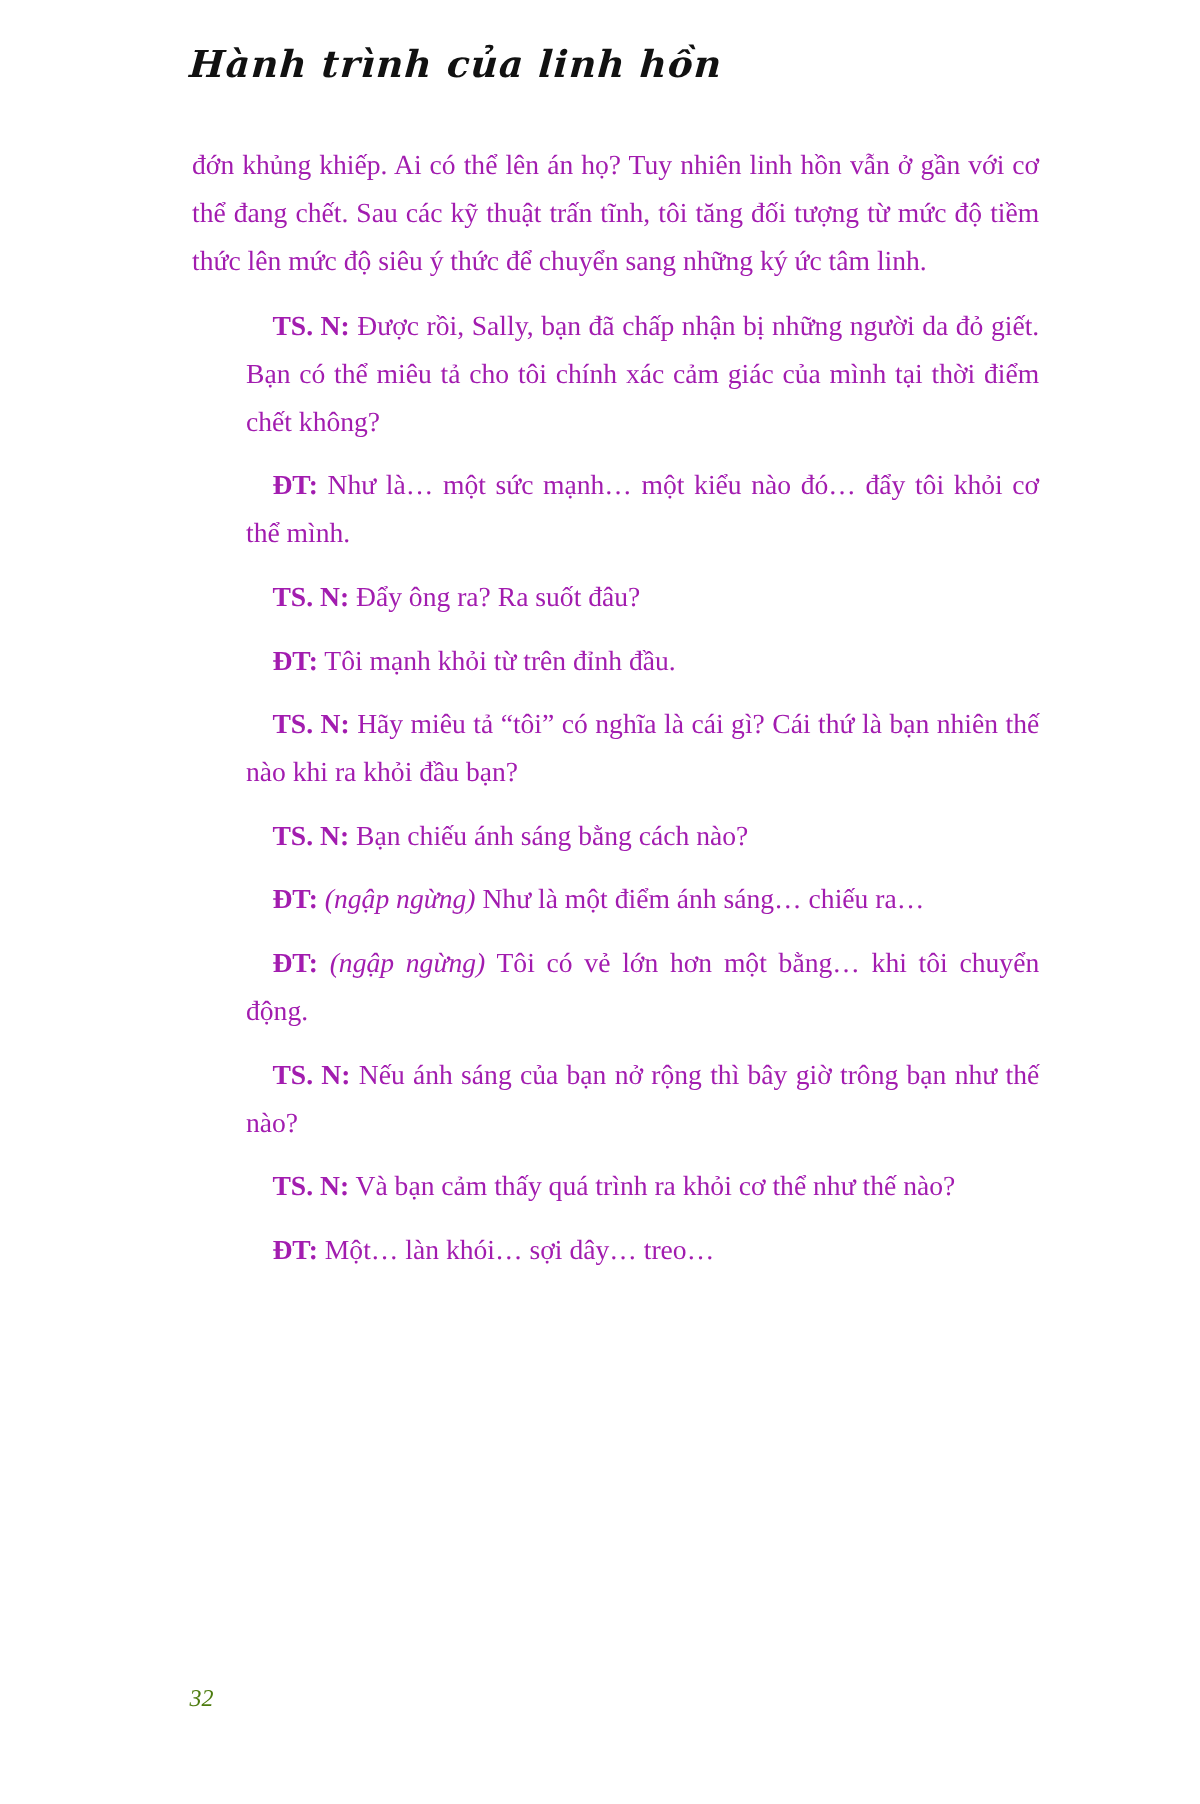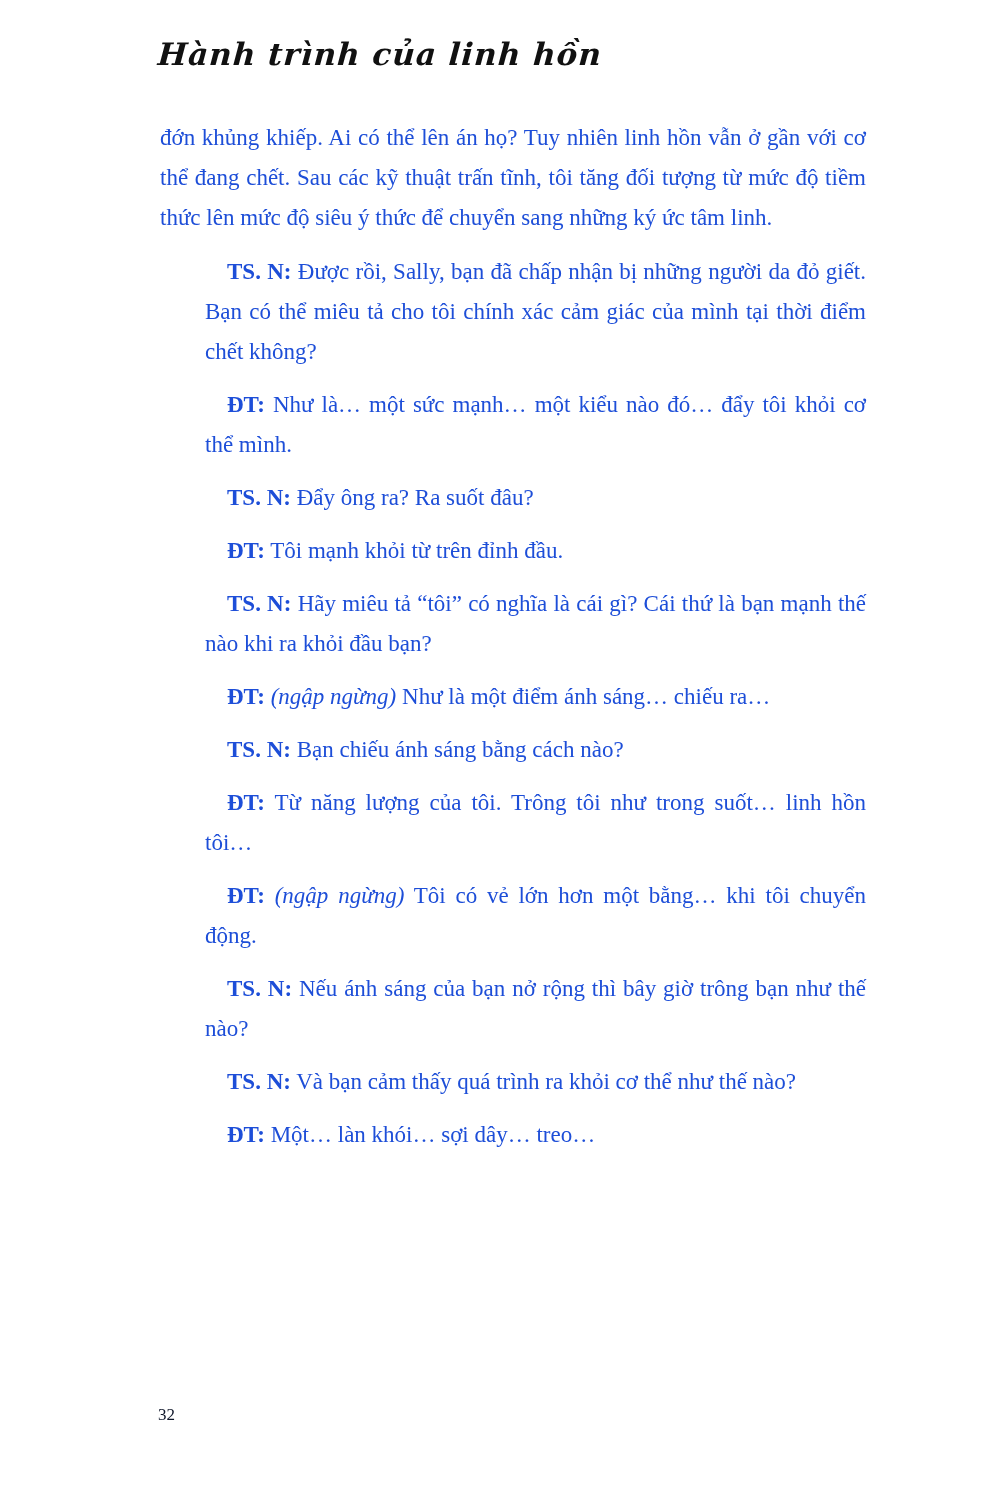--- a/index.html
+++ b/index.html
@@ -29,42 +29,43 @@
     transform: skewX(-4deg);
   }
   .content {
     position: absolute;
     top: 118px;
     left: 160px;
     width: 706px;
     font-size: 23px;
     line-height: 40px;
     text-align: justify;
-    color: #1d4ed8;
+    color: #a21caf;
   }
   .intro {
     margin: 0 0 14px 0;
   }
   .dialogue p {
     margin: 0 0 13px 0;
     margin-left: 45px;
   }
   .speaker {
     font-weight: 700;
     margin-left: 22px;
   }
   .aside {
     font-style: italic;
   }
   .page-number {
     position: absolute;
     left: 158px;
     top: 1405px;
-    font-size: 17px;
-    color: #0f172a;
+    font-style: italic;
+    font-size: 20px;
+    color: #4d7c0f;
   }
 </style>
 </head>
 <body>
 
 <div class="page">
 
   <div class="running-head">Hành trình của linh hồn</div>
 
   <div class="content">
@@ -76,27 +77,26 @@
       <p><span class="speaker">TS. N:</span>  <span class="dlg-text">Được rồi, Sally, bạn đã chấp nhận bị những người da đỏ giết. Bạn có thể miêu tả cho tôi chính xác cảm giác của mình tại thời điểm chết không?</span></p>
 
       <p><span class="speaker">ĐT:</span>  <span class="dlg-text">Như là… một sức mạnh… một kiểu nào đó… đẩy tôi khỏi cơ thể mình.</span></p>
 
       <p><span class="speaker">TS. N:</span>  <span class="dlg-text">Đẩy ông ra? Ra suốt đâu?</span></p>
 
       <p><span class="speaker">ĐT:</span>  <span class="dlg-text">Tôi mạnh khỏi từ trên đỉnh đầu.</span></p>
 
 
 
-      <p><span class="speaker">TS. N:</span>  <span class="dlg-text">Hãy miêu tả “tôi” có nghĩa là cái gì? Cái thứ là bạn mạnh thế nào khi ra khỏi đầu bạn?</span></p>
+      <p><span class="speaker">TS. N:</span>  <span class="dlg-text">Hãy miêu tả “tôi” có nghĩa là cái gì? Cái thứ là bạn nhiên thế nào khi ra khỏi đầu bạn?</span></p>
+
+      <p><span class="speaker">TS. N:</span>  <span class="dlg-text">Bạn chiếu ánh sáng bằng cách nào?</span></p>
 
       <p><span class="speaker">ĐT:</span> <span class="aside">(ngập ngừng)</span> <span class="dlg-text">Như là một điểm ánh sáng… chiếu ra…</span></p>
 
-      <p><span class="speaker">TS. N:</span>  <span class="dlg-text">Bạn chiếu ánh sáng bằng cách nào?</span></p>
-
-      <p><span class="speaker">ĐT:</span>  <span class="dlg-text">Từ năng lượng của tôi. Trông tôi như trong suốt… linh hồn tôi…</span></p>
 
 
       <p><span class="speaker">ĐT:</span> <span class="aside">(ngập ngừng)</span> <span class="dlg-text">Tôi có vẻ lớn hơn một bằng… khi tôi chuyển động.</span></p>
 
       <p><span class="speaker">TS. N:</span>  <span class="dlg-text">Nếu ánh sáng của bạn nở rộng thì bây giờ trông bạn như thế nào?</span></p>
 
       <p><span class="speaker">TS. N:</span>  <span class="dlg-text">Và bạn cảm thấy quá trình ra khỏi cơ thể như thế nào?</span></p>
 
       <p><span class="speaker">ĐT:</span>  <span class="dlg-text">Một… làn khói… sợi dây… treo…</span></p>
 

